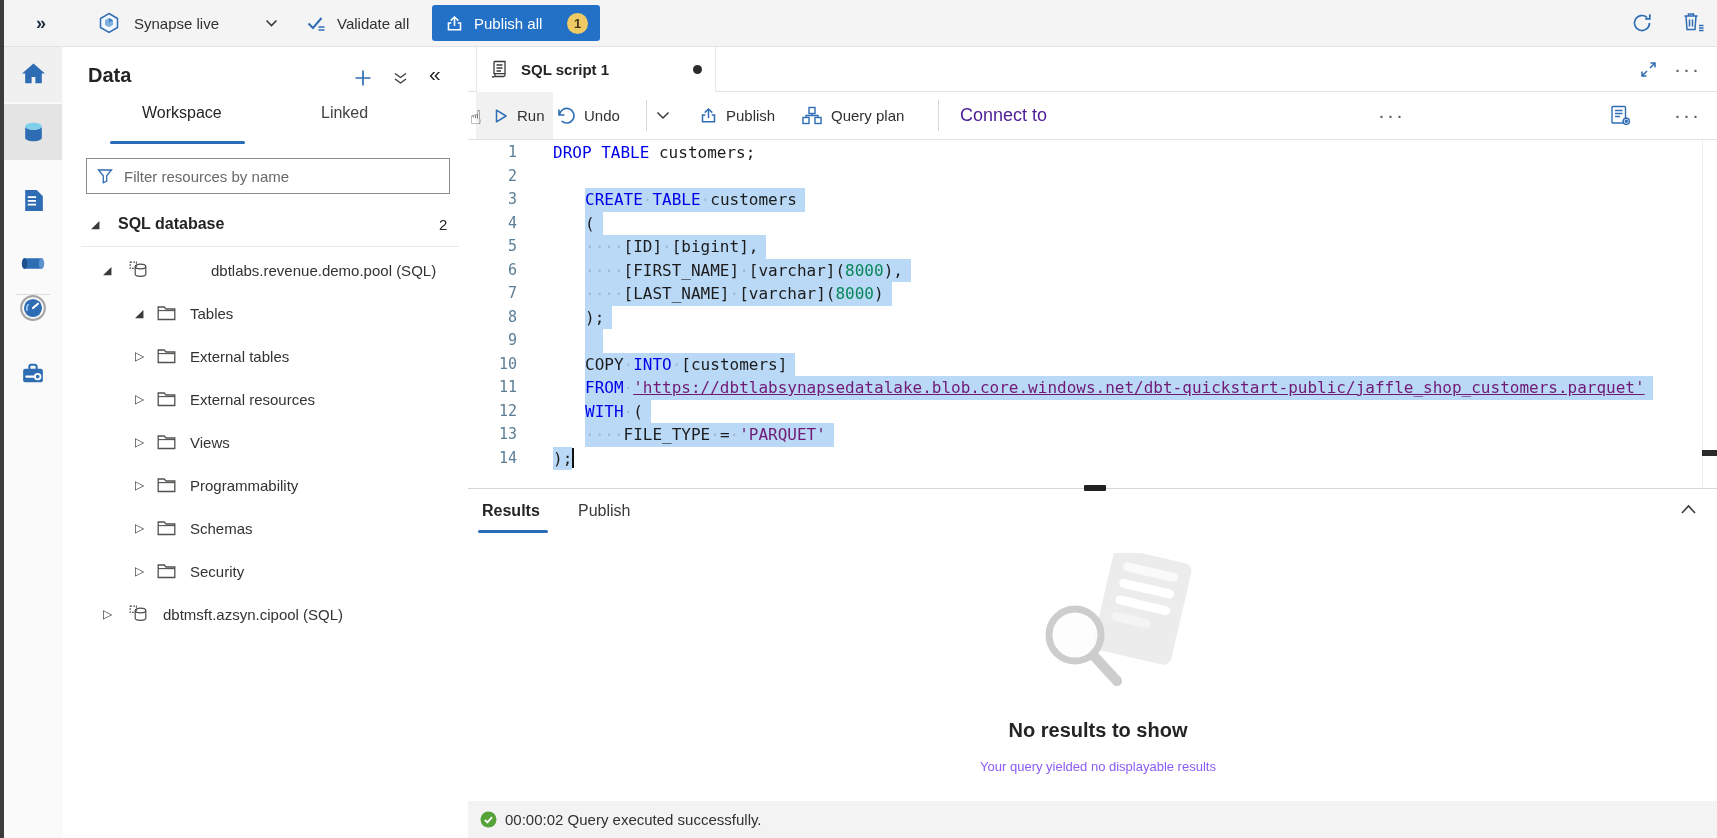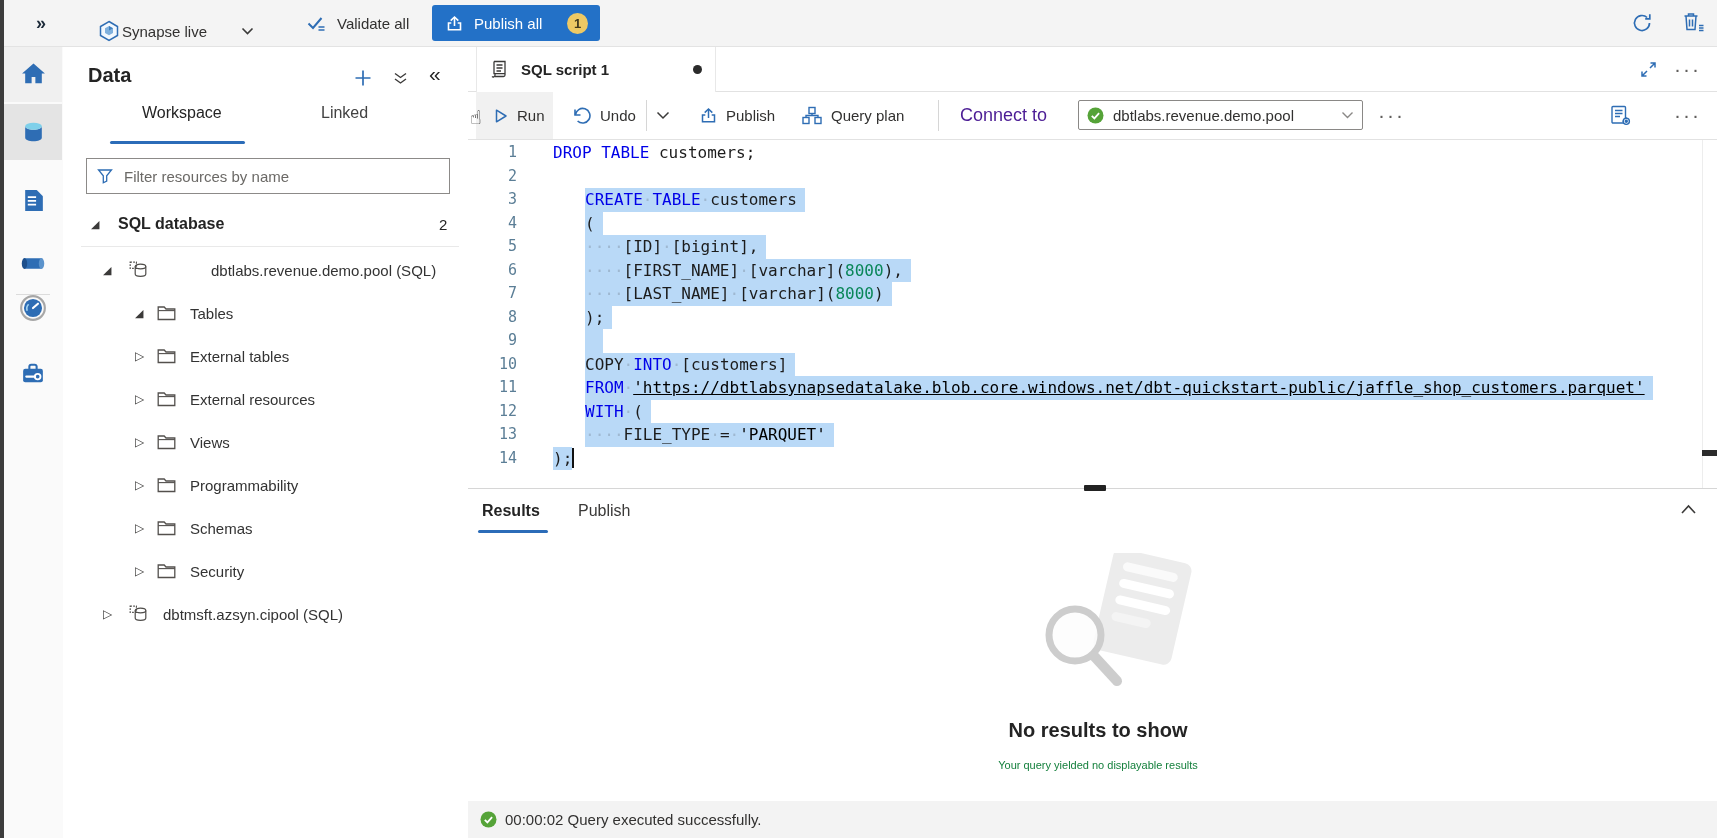--- a/index.html
+++ b/index.html
@@ -8,21 +8,21 @@
        -webkit-font-smoothing:antialiased;}
   .abs{position:absolute;}
   svg{display:block;}
 
   
   #left-edge{left:0;top:0;width:4px;height:838px;background:#3c3c3c;z-index:30;}
 
   
   #topbar{left:0;top:0;width:1717px;height:46px;background:#f4f4f4;border-bottom:1px solid #e3e3e3;z-index:5;}
   #tb-expand{left:36px;top:0;height:46px;line-height:46px;font-size:18px;color:#1d2b3a;font-weight:700;}
-  #tb-mode{left:98px;top:0;height:46px;display:flex;align-items:center;gap:2px;font-size:15px;color:#323130;margin-top:8px;}
+  #tb-mode{left:98px;top:0;height:46px;display:flex;align-items:center;gap:14px;font-size:15px;color:#323130;}
   #tb-mode .chev{margin-left:32px;}
   #tb-validate{left:306px;top:0;height:46px;display:flex;align-items:center;gap:10px;font-size:15px;color:#323130;}
   #tb-publish{left:432px;top:5px;width:168px;height:36px;background:#2371c7;border:none;border-radius:3px;
               display:flex;align-items:center;padding:0 12px 0 14px;gap:11px;cursor:pointer;}
   #tb-publish .lbl{color:#fff;font-size:15px;font-family:inherit;}
   #tb-publish .badge{margin-left:auto;width:21px;height:21px;border-radius:50%;background:#eec964;color:#42391d;
                      font-size:13px;font-weight:700;display:flex;align-items:center;justify-content:center;}
   #tb-refresh{left:1631px;top:12px;}
   #tb-trash{left:1682px;top:11px;}
 
@@ -68,21 +68,21 @@
   #script-tab .ttl{font-size:15px;font-weight:600;color:#242424;}
   #script-tab .dot{position:absolute;left:216px;width:9px;height:9px;border-radius:50%;background:#2b2b2b;}
   #ts-expand{left:1172px;top:15px;cursor:pointer;}
   .more{font-size:21px;color:#605e5c;letter-spacing:2px;cursor:pointer;line-height:1;}
   #ts-more{left:1206px;top:12px;}
 
   
   #toolbar{left:0;top:46px;width:1249px;height:48px;border-bottom:1px solid #e2e2e2;box-sizing:border-box;}
   .tbtn{position:absolute;top:0;height:47px;display:flex;align-items:center;gap:9px;font-size:15px;color:#323130;cursor:pointer;}
   #btn-run{left:8px;width:77px;background:#f1f1f1;padding-left:17px;box-sizing:border-box;}
-  #btn-undo{left:104px;}
+  #btn-undo{left:88px;}
   .tsep{position:absolute;top:8px;width:1px;height:31px;background:#d6d6d6;}
   #sep1{left:178px;} #sep2{left:470px;}
   #btn-chevron{left:188px;}
   #btn-publish2{left:232px;}
   #btn-queryplan{left:334px;justify-content:center;}
   #connect-label{position:absolute;left:492px;top:0;height:47px;display:flex;align-items:center;font-size:18px;color:#4c1d95;}
   #pool-select{position:absolute;left:610px;top:8px;width:285px;height:30px;border:1px solid #8a8886;border-radius:2px;background:#fff;
                display:flex;align-items:center;gap:9px;padding:0 8px;box-sizing:border-box;cursor:pointer;}
   #pool-select .lbl{font-size:15px;color:#323130;white-space:nowrap;}
   #pool-select .chev{margin-left:auto;}
@@ -92,21 +92,21 @@
 
   
   #hand-cursor{left:2px;top:60px;font-size:19px;color:#111;z-index:20;font-family:"DejaVu Sans",sans-serif;}
 
   
   #editor{left:0;top:94px;width:1249px;height:348px;overflow:hidden;background:#fff;}
   .cl{position:absolute;left:0;width:1249px;height:24px;font-family:"DejaVu Sans Mono","Liberation Mono",monospace;
       font-size:16px;line-height:23.5px;}
   .cl .ln{position:absolute;left:0;width:49px;text-align:right;color:#5b7e96;font-size:15px;line-height:23.5px;}
   .cl .ct{position:absolute;left:85px;white-space:pre;color:#1c1c1c;}
-  .kw{color:#0000e8;} .str{color:#000000;} .num{color:#098658;} .pl{color:#1c1c1c;}
+  .kw{color:#0000e8;} .str{color:#701a75;} .num{color:#098658;} .pl{color:#1c1c1c;}
   .ws{color:#9fb8d1;}
   .link{text-decoration:underline;}
   .sel{background:#b9d9f7;display:inline-block;height:23.5px;line-height:23.5px;vertical-align:top;white-space:pre;}
   .sel.nl{padding-right:8px;margin-left:32px;}
   .cursor{display:inline-block;width:2px;height:20px;background:#111;vertical-align:middle;margin-bottom:3px;}
   #ed-track{left:1234px;top:94px;width:1px;height:348px;background:#ededed;}
   #ed-cursor-mark{left:1234px;top:404px;width:15px;height:6px;background:#2b2b2b;}
 
   
   #splitter{left:0;top:442px;width:1249px;height:1px;background:#d6d6d6;}
@@ -116,21 +116,21 @@
   #results-header{left:0;top:443px;width:1249px;height:46px;}
   #res-tab-results{position:absolute;left:14px;top:0;height:43px;display:flex;align-items:center;
                    font-size:16px;font-weight:600;color:#242424;cursor:pointer;}
   #res-underline{position:absolute;left:10px;top:41px;width:70px;height:3px;background:#2b6cb8;border-radius:2px;}
   #res-tab-messages{position:absolute;left:110px;top:0;height:43px;display:flex;align-items:center;
                     font-size:16px;color:#3b3a39;cursor:pointer;}
   #res-collapse{position:absolute;left:1212px;top:14px;cursor:pointer;}
   #results-body{left:0;top:489px;width:1249px;height:266px;background:#fff;}
   #empty-illustration{position:absolute;left:545px;top:18px;}
   #empty-title{position:absolute;left:330px;top:184px;width:600px;text-align:center;font-size:20px;font-weight:600;color:#242424;}
-  #empty-subtitle{position:absolute;left:330px;top:224px;width:600px;text-align:center;font-size:11px;color:#15803d;}
+  #empty-subtitle{position:absolute;left:330px;top:224px;width:600px;text-align:center;font-size:13px;color:#8b5cf6;}
 
   
   #statusbar{left:0;top:755px;width:1249px;height:37px;background:#f3f3f3;display:flex;align-items:center;gap:8px;padding-left:12px;box-sizing:border-box;}
   #statusbar .msg{font-size:15px;color:#323130;}
 </style>
 </head>
 <body>
 
 <div class="abs" id="left-edge"></div>
 
@@ -456,34 +456,20 @@
               <rect x="1" y="11.5" width="6" height="6"></rect>
               <rect x="13" y="11.5" width="6" height="6"></rect>
               <path d="M10 7.5v2M4 11.5v-2h12v2"></path>
             </g>
           </svg>
       </span>
       <span>Query plan</span>
     </div>
     <div class="tsep" id="sep2"></div>
     <span id="connect-label">Connect to</span>
-    <div id="pool-select">
-      <span>
-        <svg width="17" height="17" viewBox="0 0 17 17">
-            <circle cx="8.5" cy="8.5" r="8" fill="#55a338"></circle>
-            <path d="M4.8 8.8l2.6 2.6 4.7-5.2" fill="none" stroke="#fff" stroke-width="1.8"></path>
-          </svg>
-      </span>
-      <span class="lbl">dbtlabs.revenue.demo.pool</span>
-      <span class="chev">
-        <svg width="13" height="9" viewBox="0 0 13 9">
-            <path d="M1.5 1.5l5 5 5-5" fill="none" stroke="#8a8886" stroke-width="1.4"></path>
-          </svg>
-      </span>
-    </div>
     <span class="abs more" id="tbar-more">···</span>
     <span class="abs" id="btn-props">
       <svg width="23" height="23" viewBox="0 0 23 23">
           <g fill="none" stroke="#2e6db4" stroke-width="1.4">
             <rect x="3" y="2.5" width="13.5" height="16.5" rx="1"></rect>
             <path d="M6 6.5h7.5M6 9.5h7.5M6 12.5h5"></path>
             <circle cx="17.3" cy="17.3" r="3.1" fill="#fff"></circle>
             <circle cx="17.3" cy="17.3" r="1" fill="#2e6db4"></circle>
             <path d="M17.3 13.6v1M17.3 20v1M13.6 17.3h1M20 17.3h1"></path>
           </g>

